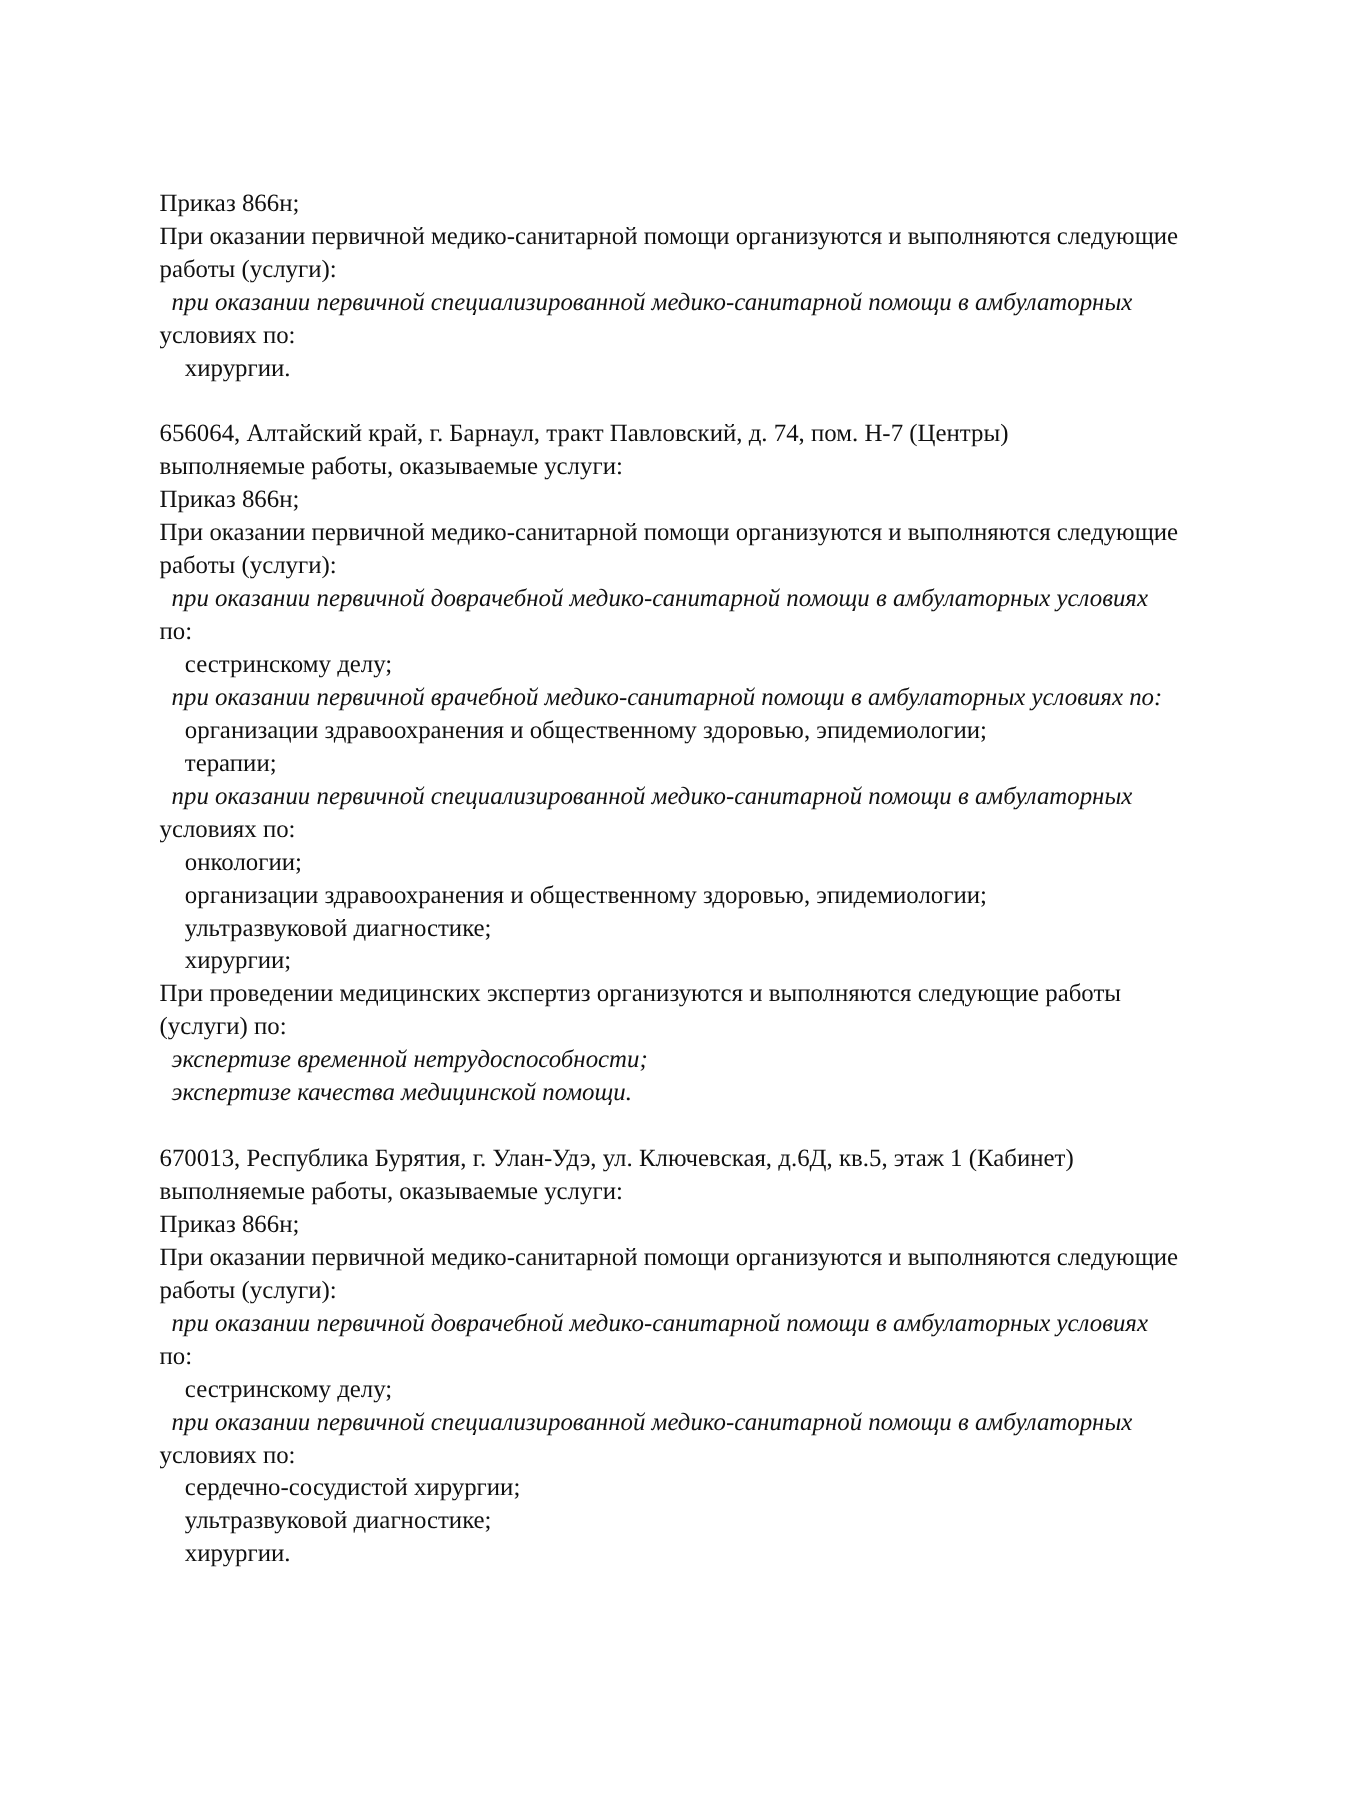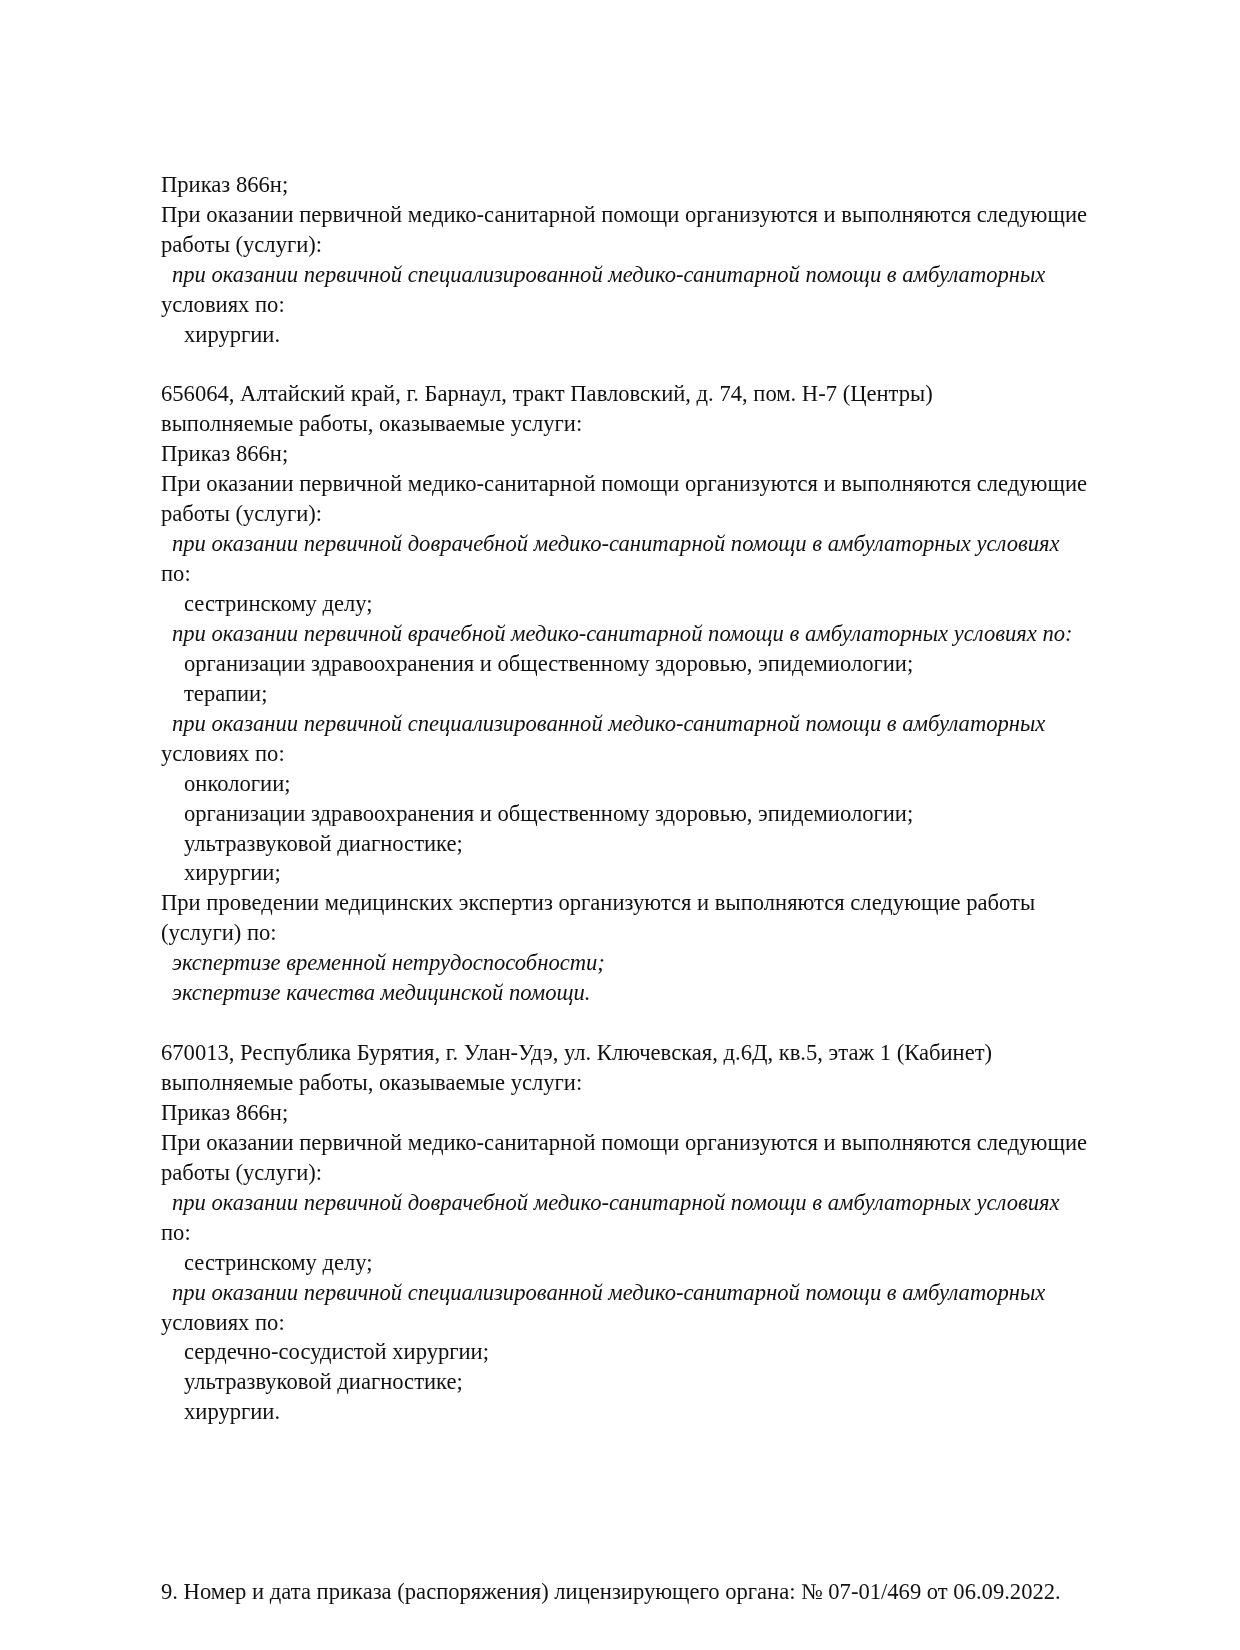--- a/index.html
+++ b/index.html
@@ -8,26 +8,25 @@
     position: absolute;
     left: 145px;
     top: 110px;
     width: 1030px;
     font-family: "Liberation Serif", "DejaVu Serif", serif;
     font-size: 22.6px;
     line-height: 29.95px;
     color: #111111;
     white-space: pre;
   }
-  .line { display: block; height: 29.95px; margin-left: 16px; }
+  .line { display: block; height: 29.95px; }
   .blank { display: block; height: 29.95px; }
   .l0 { padding-left: 0; }
   .l1 { padding-left: 11px; font-style: italic; }
   .l2 { padding-left: 23px; }
 </style>
 </head>
 <body>
 
 <div class="page">
   <div id="blocks"><div><div class="line l0">Приказ 866н;</div><div class="line l0">При оказании первичной медико-санитарной помощи организуются и выполняются следующие</div><div class="line l0">работы (услуги):</div><div class="line l1">при оказании первичной специализированной медико-санитарной помощи в амбулаторных</div><div class="line l0">условиях по:</div><div class="line l2">хирургии.</div></div><div class="blank"></div><div><div class="line l0">656064, Алтайский край, г. Барнаул, тракт Павловский, д. 74, пом. Н-7 (Центры)</div><div class="line l0">выполняемые работы, оказываемые услуги:</div><div class="line l0">Приказ 866н;</div><div class="line l0">При оказании первичной медико-санитарной помощи организуются и выполняются следующие</div><div class="line l0">работы (услуги):</div><div class="line l1">при оказании первичной доврачебной медико-санитарной помощи в амбулаторных условиях</div><div class="line l0">по:</div><div class="line l2">сестринскому делу;</div><div class="line l1">при оказании первичной врачебной медико-санитарной помощи в амбулаторных условиях по:</div><div class="line l2">организации здравоохранения и общественному здоровью, эпидемиологии;</div><div class="line l2">терапии;</div><div class="line l1">при оказании первичной специализированной медико-санитарной помощи в амбулаторных</div><div class="line l0">условиях по:</div><div class="line l2">онкологии;</div><div class="line l2">организации здравоохранения и общественному здоровью, эпидемиологии;</div><div class="line l2">ультразвуковой диагностике;</div><div class="line l2">хирургии;</div><div class="line l0">При проведении медицинских экспертиз организуются и выполняются следующие работы</div><div class="line l0">(услуги) по:</div><div class="line l1">экспертизе временной нетрудоспособности;</div><div class="line l1">экспертизе качества медицинской помощи.</div></div><div class="blank"></div><div><div class="line l0">670013, Республика Бурятия, г. Улан-Удэ, ул. Ключевская, д.6Д, кв.5, этаж 1 (Кабинет)</div><div class="line l0">выполняемые работы, оказываемые услуги:</div><div class="line l0">Приказ 866н;</div><div class="line l0">При оказании первичной медико-санитарной помощи организуются и выполняются следующие</div><div class="line l0">работы (услуги):</div><div class="line l1">при оказании первичной доврачебной медико-санитарной помощи в амбулаторных условиях</div><div class="line l0">по:</div><div class="line l2">сестринскому делу;</div><div class="line l1">при оказании первичной специализированной медико-санитарной помощи в амбулаторных</div><div class="line l0">условиях по:</div><div class="line l2">сердечно-сосудистой хирургии;</div><div class="line l2">ультразвуковой диагностике;</div><div class="line l2">хирургии.</div></div></div>
   <div class="blank"></div>
-  <div class="line l0">9. Номер и дата приказа (распоряжения) лицензирующего органа: № 07-01/469 от 06.09.2022.</div>
 </div>
 
 </body></html>

